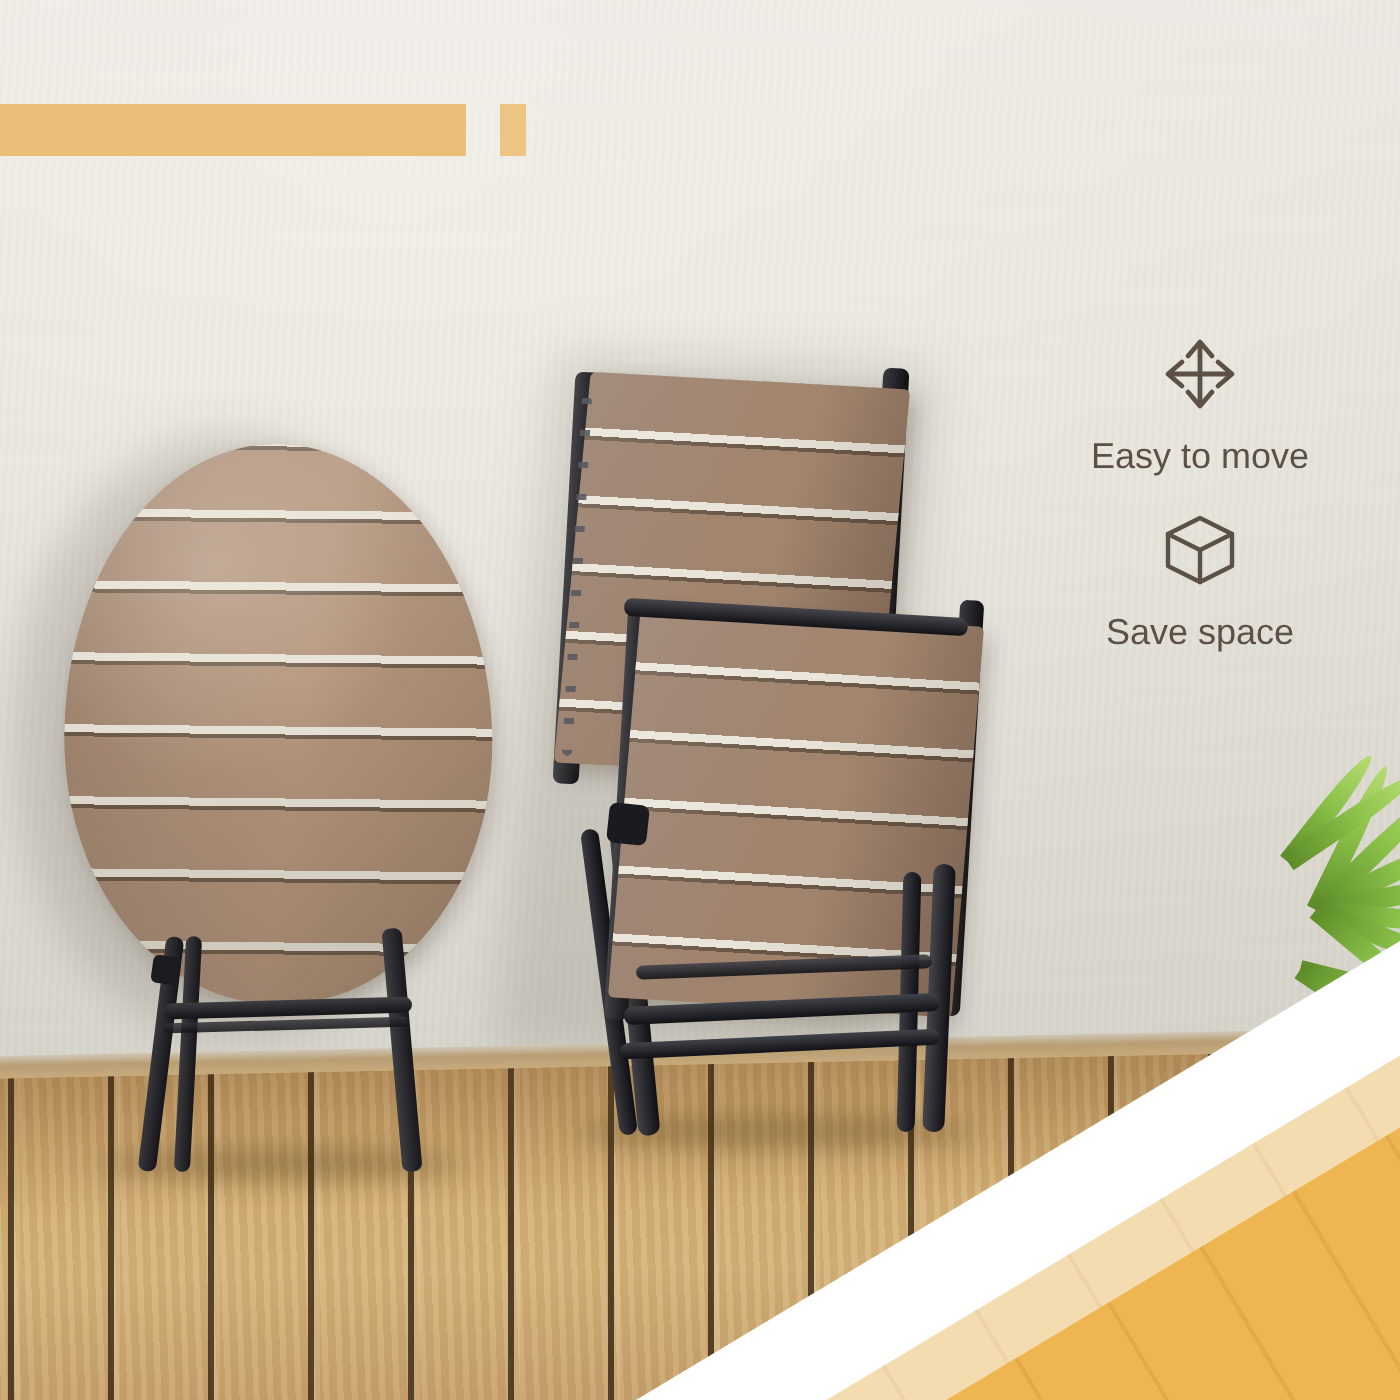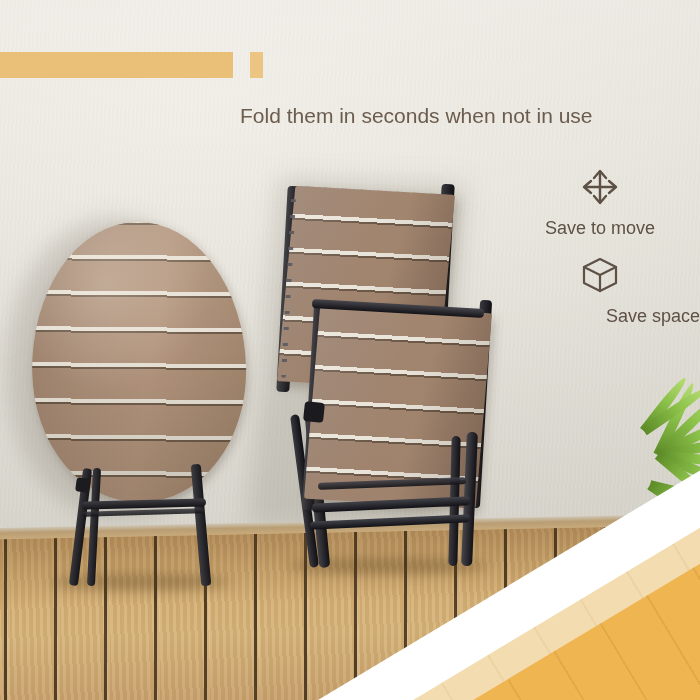--- a/index.html
+++ b/index.html
@@ -226,21 +226,21 @@
     color:#554a47;white-space:nowrap;
   }
   .subtitle{
     position:absolute;left:240px;top:104px;
     font-size:21px;color:#6b5c4e;white-space:nowrap;
   }
 
   
   .feature{position:absolute;width:200px;text-align:center;left:500px;}
   .feature.f1{top:164px;}
-  .feature.f2{top:252px;text-align:right;}
+  .feature.f2{top:252px;}
   .feature .ficon{height:46px;display:flex;align-items:center;justify-content:center;}
   .feature .flabel{
     margin-top:8px;font-size:18px;color:#5d5146;white-space:nowrap;
   }
 </style>
 </head>
 <body>
 
 <div class="stage">
 
@@ -322,34 +322,33 @@
   <div class="band band-light">
     <div class="band-light-lines"></div>
   </div>
   <div class="band band-gold">
     <div class="band-gold-lines"></div>
   </div>
 
   <div class="bar-long"></div>
   <div class="bar-short"></div>
 
-  <div class="subtitle">Fold them in seconds when not in use</div>
 
   <div class="feature f1">
     <div class="ficon">
       <svg width="42" height="42" viewBox="0 0 42 42" fill="none" stroke="#5d5146" stroke-width="2.4" stroke-linecap="round" stroke-linejoin="round">
         <line x1="21" y1="6" x2="21" y2="36"></line>
         <line x1="6" y1="21" x2="36" y2="21"></line>
         <polyline points="15,12 21,5 27,12"></polyline>
         <polyline points="15,30 21,37 27,30"></polyline>
         <polyline points="12,15 5,21 12,27"></polyline>
         <polyline points="30,15 37,21 30,27"></polyline>
       </svg>
     </div>
-    <div class="flabel">Save to move</div>
+    <div class="flabel">Easy to move</div>
   </div>
 
   <div class="feature f2">
     <div class="ficon">
       <svg width="42" height="42" viewBox="0 0 42 42" fill="none" stroke="#5d5146" stroke-width="2.2" stroke-linecap="round" stroke-linejoin="round">
         <polygon points="21,5 37,13 21,21 5,13"></polygon>
         <polyline points="5,13 5,29 21,37 21,21"></polyline>
         <polyline points="37,13 37,29 21,37"></polyline>
       </svg>
     </div>

